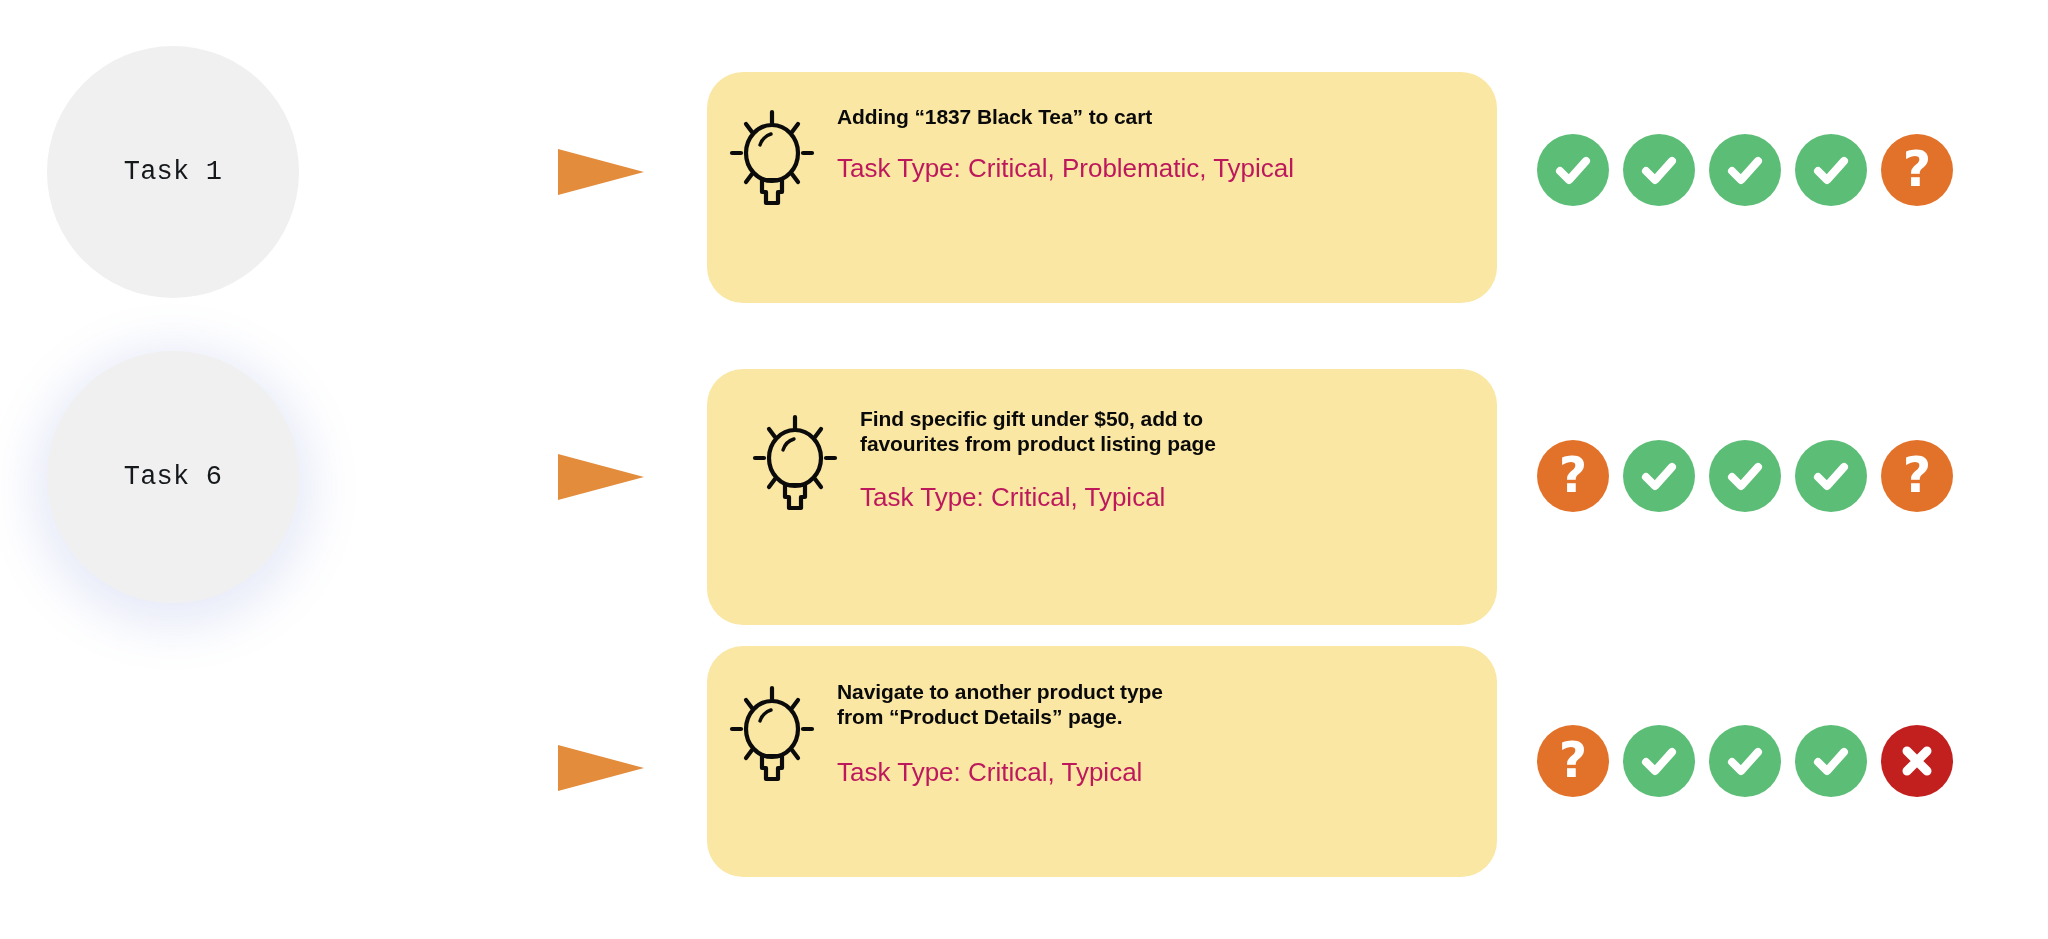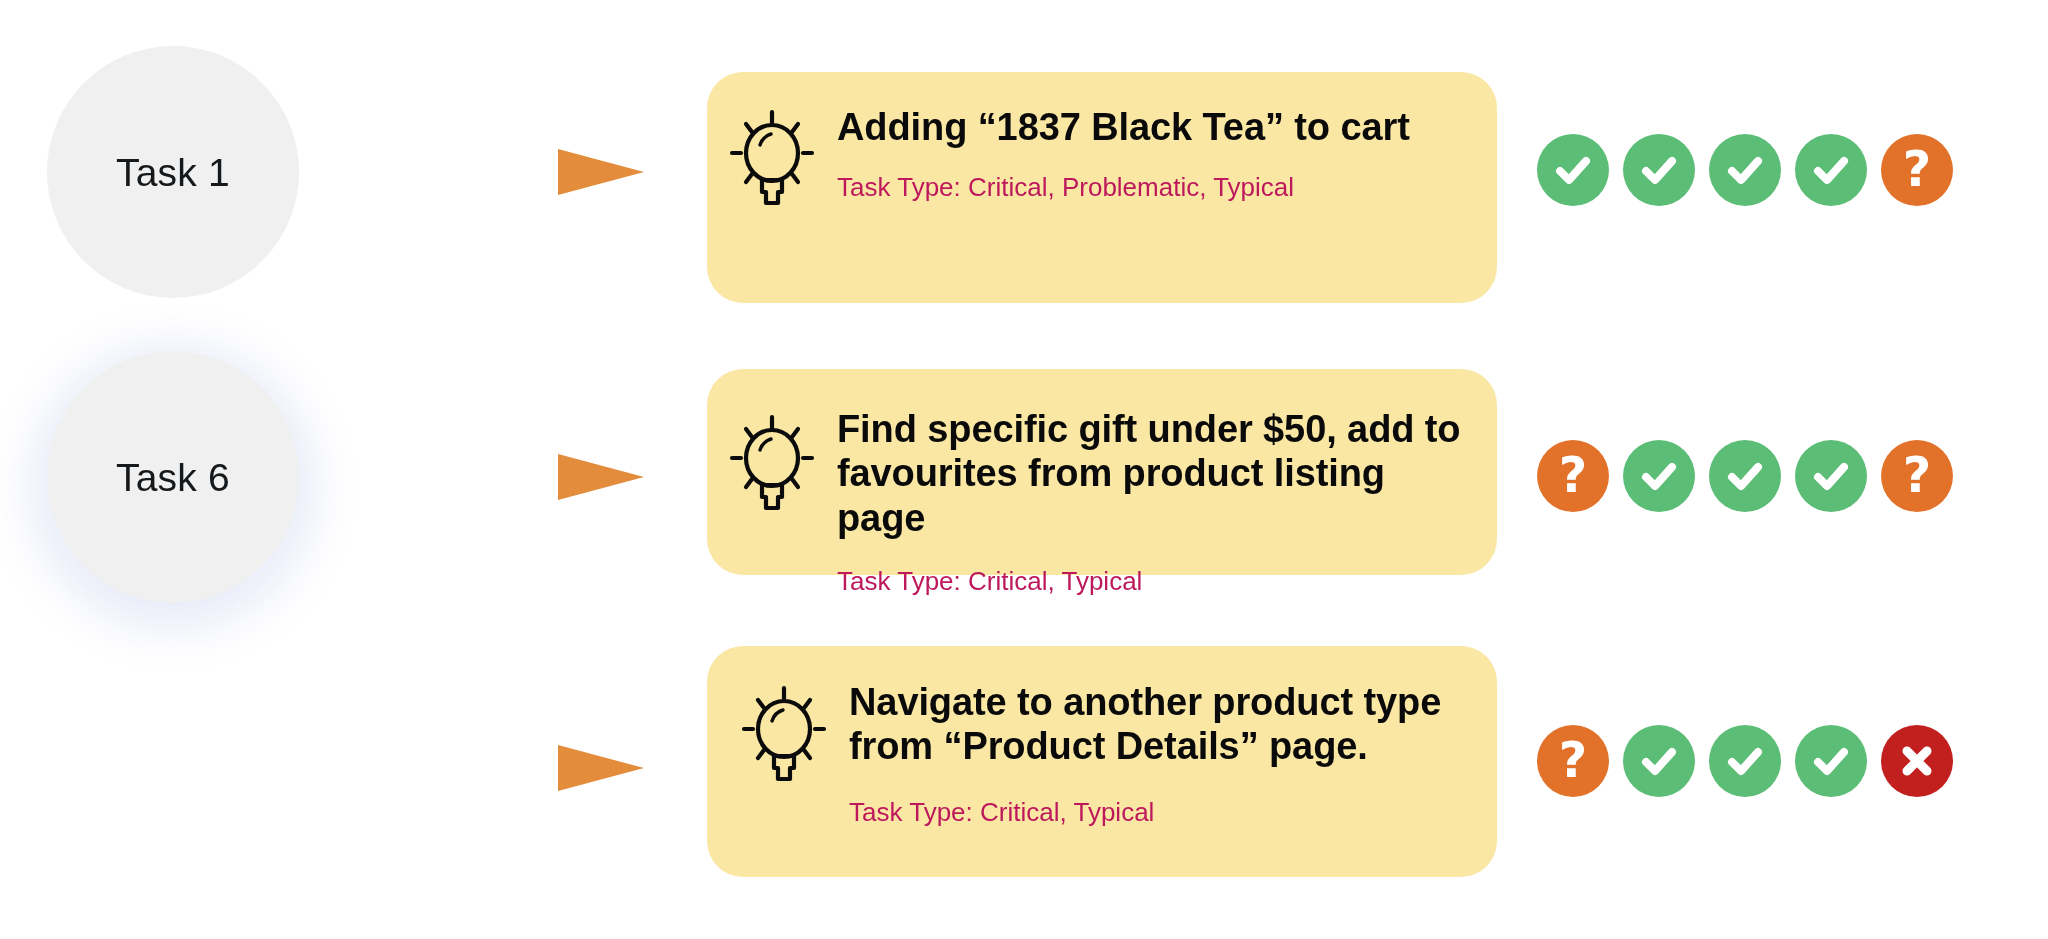--- a/index.html
+++ b/index.html
@@ -37,25 +37,26 @@
     position: absolute;
     width: 252px;
     height: 252px;
     border-radius: 50%;
     background: #f0f0f0;
     display: flex;
     align-items: center;
     justify-content: center;
   }
   .task-circle .task-label {
-    font-size: 39px;
+    font-size: 27px;
     font-weight: 400;
     color: #15191c;
     letter-spacing: 0.2px;
     line-height: 1;
+    font-family: Liberation Mono, monospace;
   }
   #circle-0 { left: 47px; top: 46px; }
   #circle-1 { left: 47px; top: 38px; box-shadow: 0 10px 48px 14px rgba(108,125,214,0.16); }
   #circle-2 { left: 47px; top: 43px; }
 
   
   .arrow {
     position: absolute;
     left: 332px;
     width: 312px;
@@ -72,22 +73,22 @@
     left: 707px;
     width: 790px;
     background: #fae7a4;
     border-radius: 36px;
     box-sizing: border-box;
     padding: 0;
     display: flex;
     align-items: flex-start;
   }
   #card-0 { top: 72px;  height: 231px; }
-  #card-1 { top: 56px;  height: 206px; }
-  #card-2 { top: 43px;  height: 231px; padding-left: 12px; }
+  #card-1 { top: 56px;  height: 256px; padding-left: 23px; }
+  #card-2 { top: 43px;  height: 231px; }
 
   .bulb-wrap {
     flex: 0 0 auto;
     width: 130px;
     display: flex;
     justify-content: center;
     align-items: flex-start;
   }
   #card-0 .bulb-wrap { padding-top: 36px; }
   #card-1 .bulb-wrap { padding-top: 44px; }
@@ -96,21 +97,21 @@
 
   .card-text {
     flex: 1 1 auto;
     padding-right: 26px;
   }
   #card-0 .card-text { padding-top: 33px; }
   #card-1 .card-text { padding-top: 38px; }
   #card-2 .card-text { padding-top: 34px; }
 
   .card-title {
-    font-size: 38px;
+    font-size: 21px;
     font-weight: 700;
     color: #0a0a0a;
     line-height: 1.17;
     letter-spacing: -0.1px;
     margin: 0;
     white-space: pre-line;
   }
   .card-subtitle {
     font-size: 26px;
     font-weight: 400;

